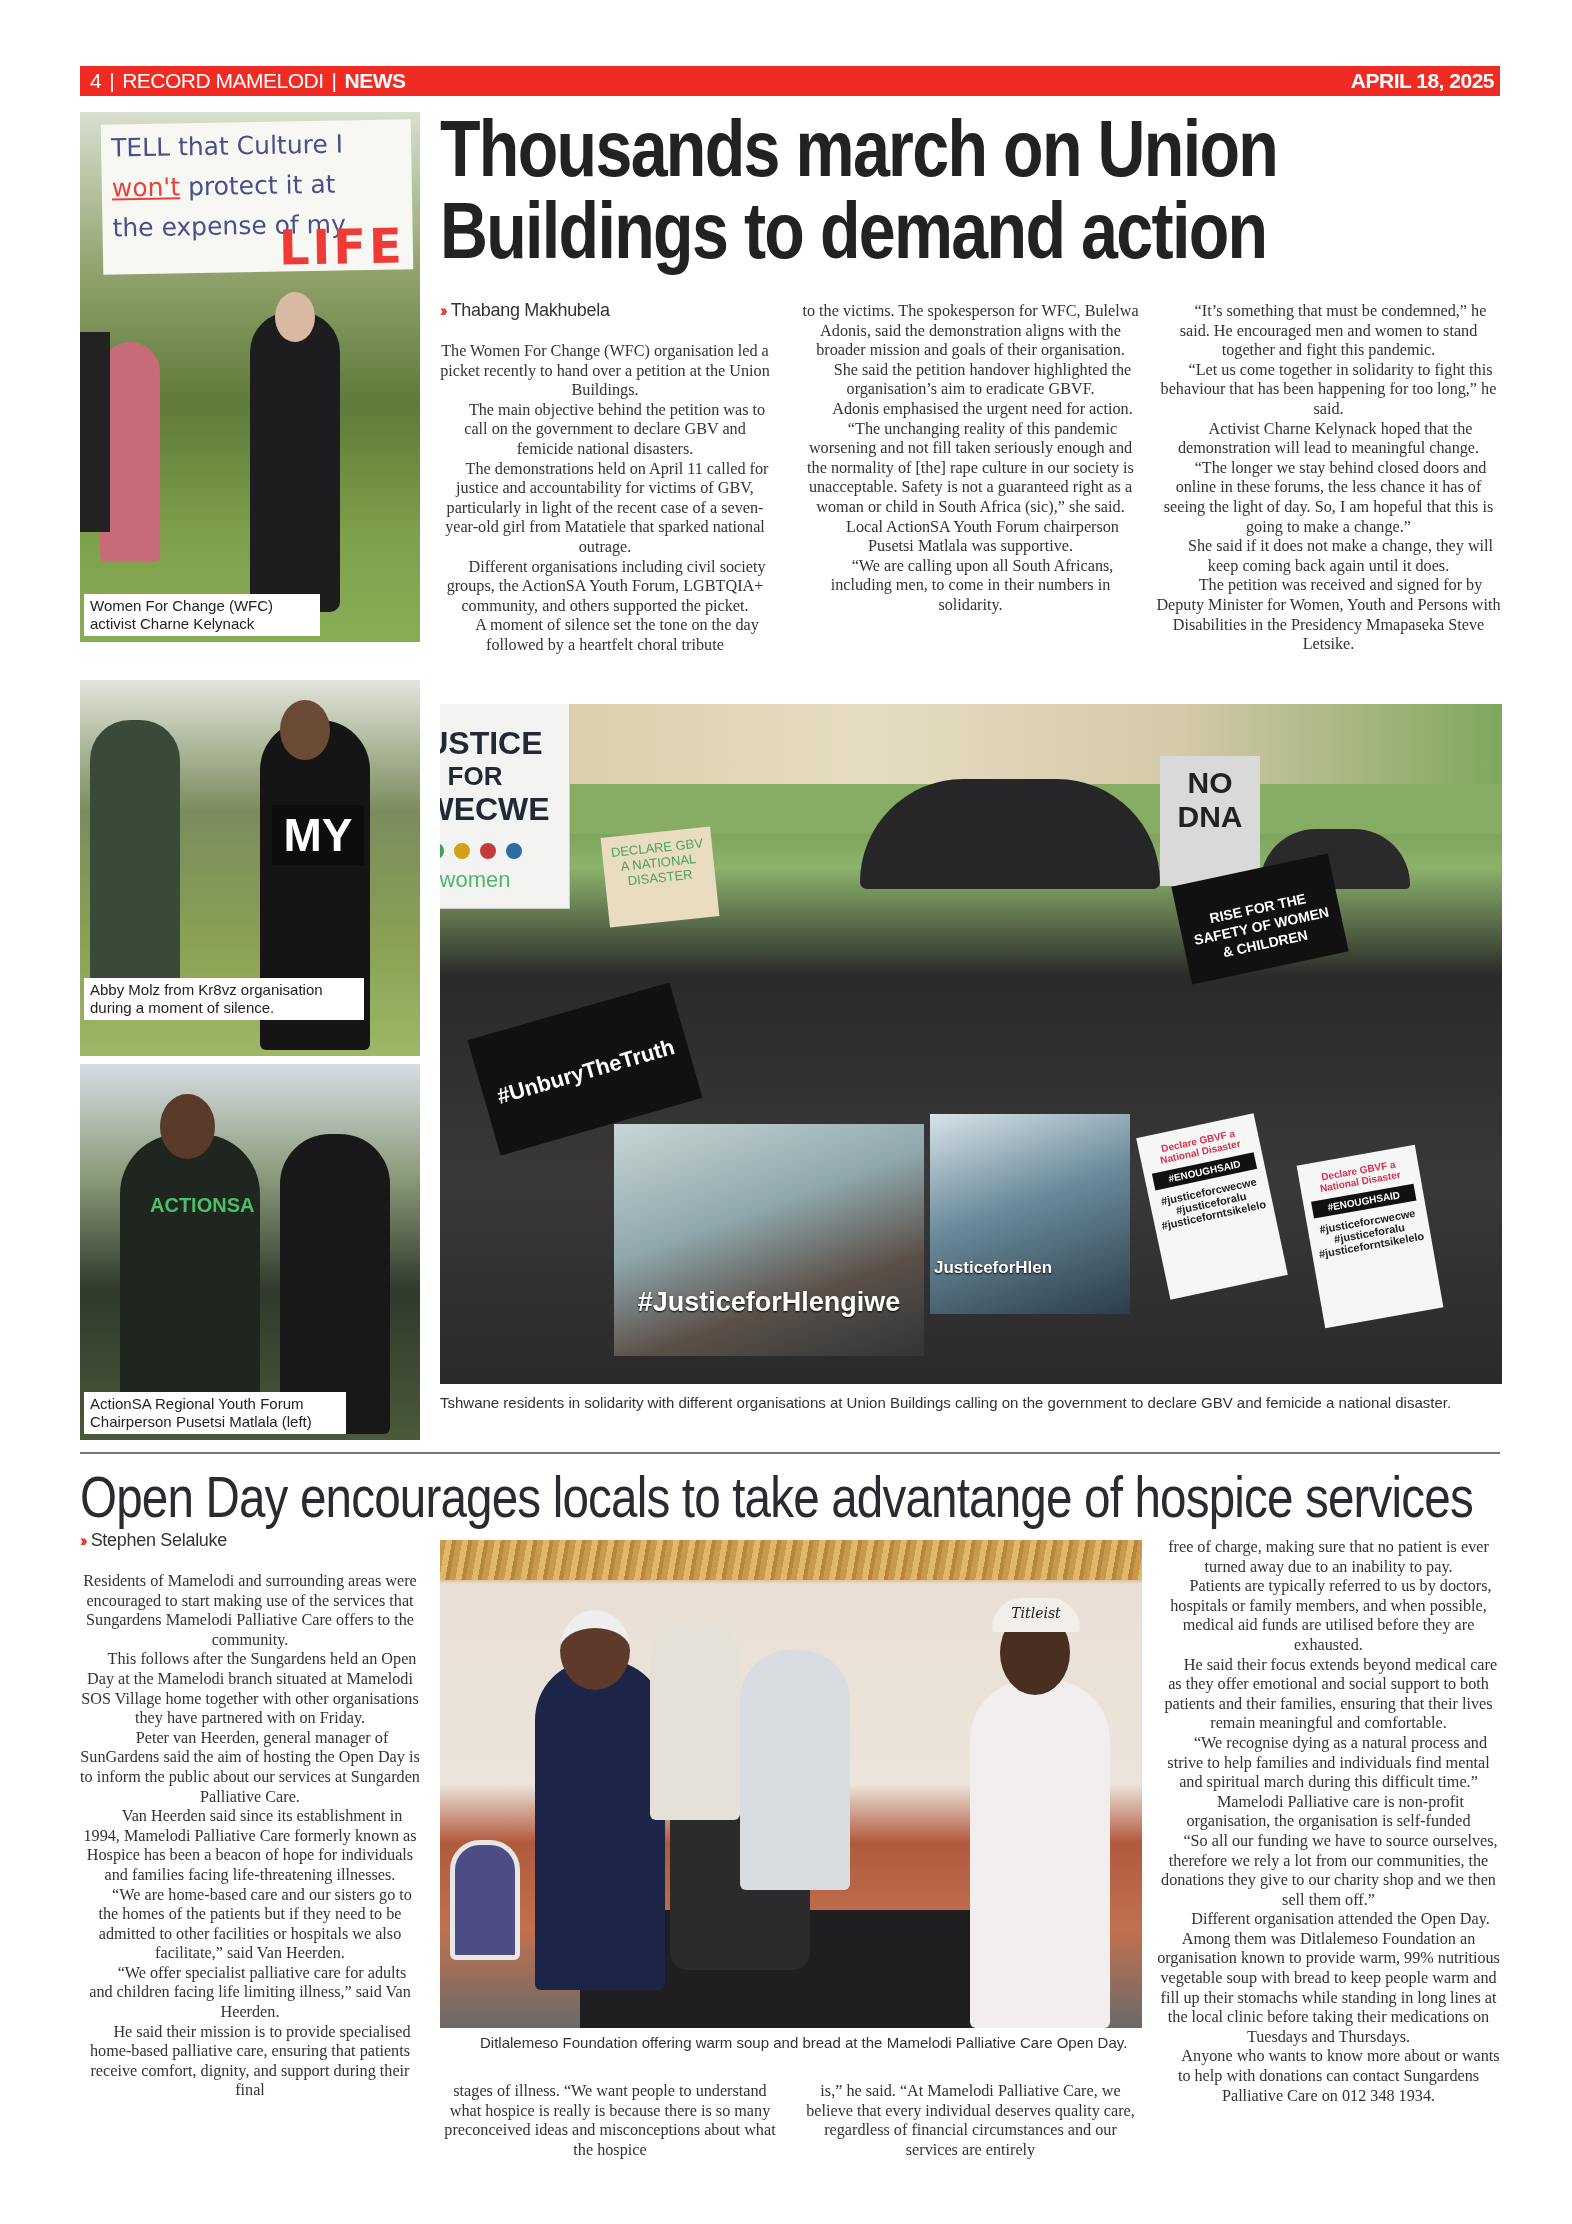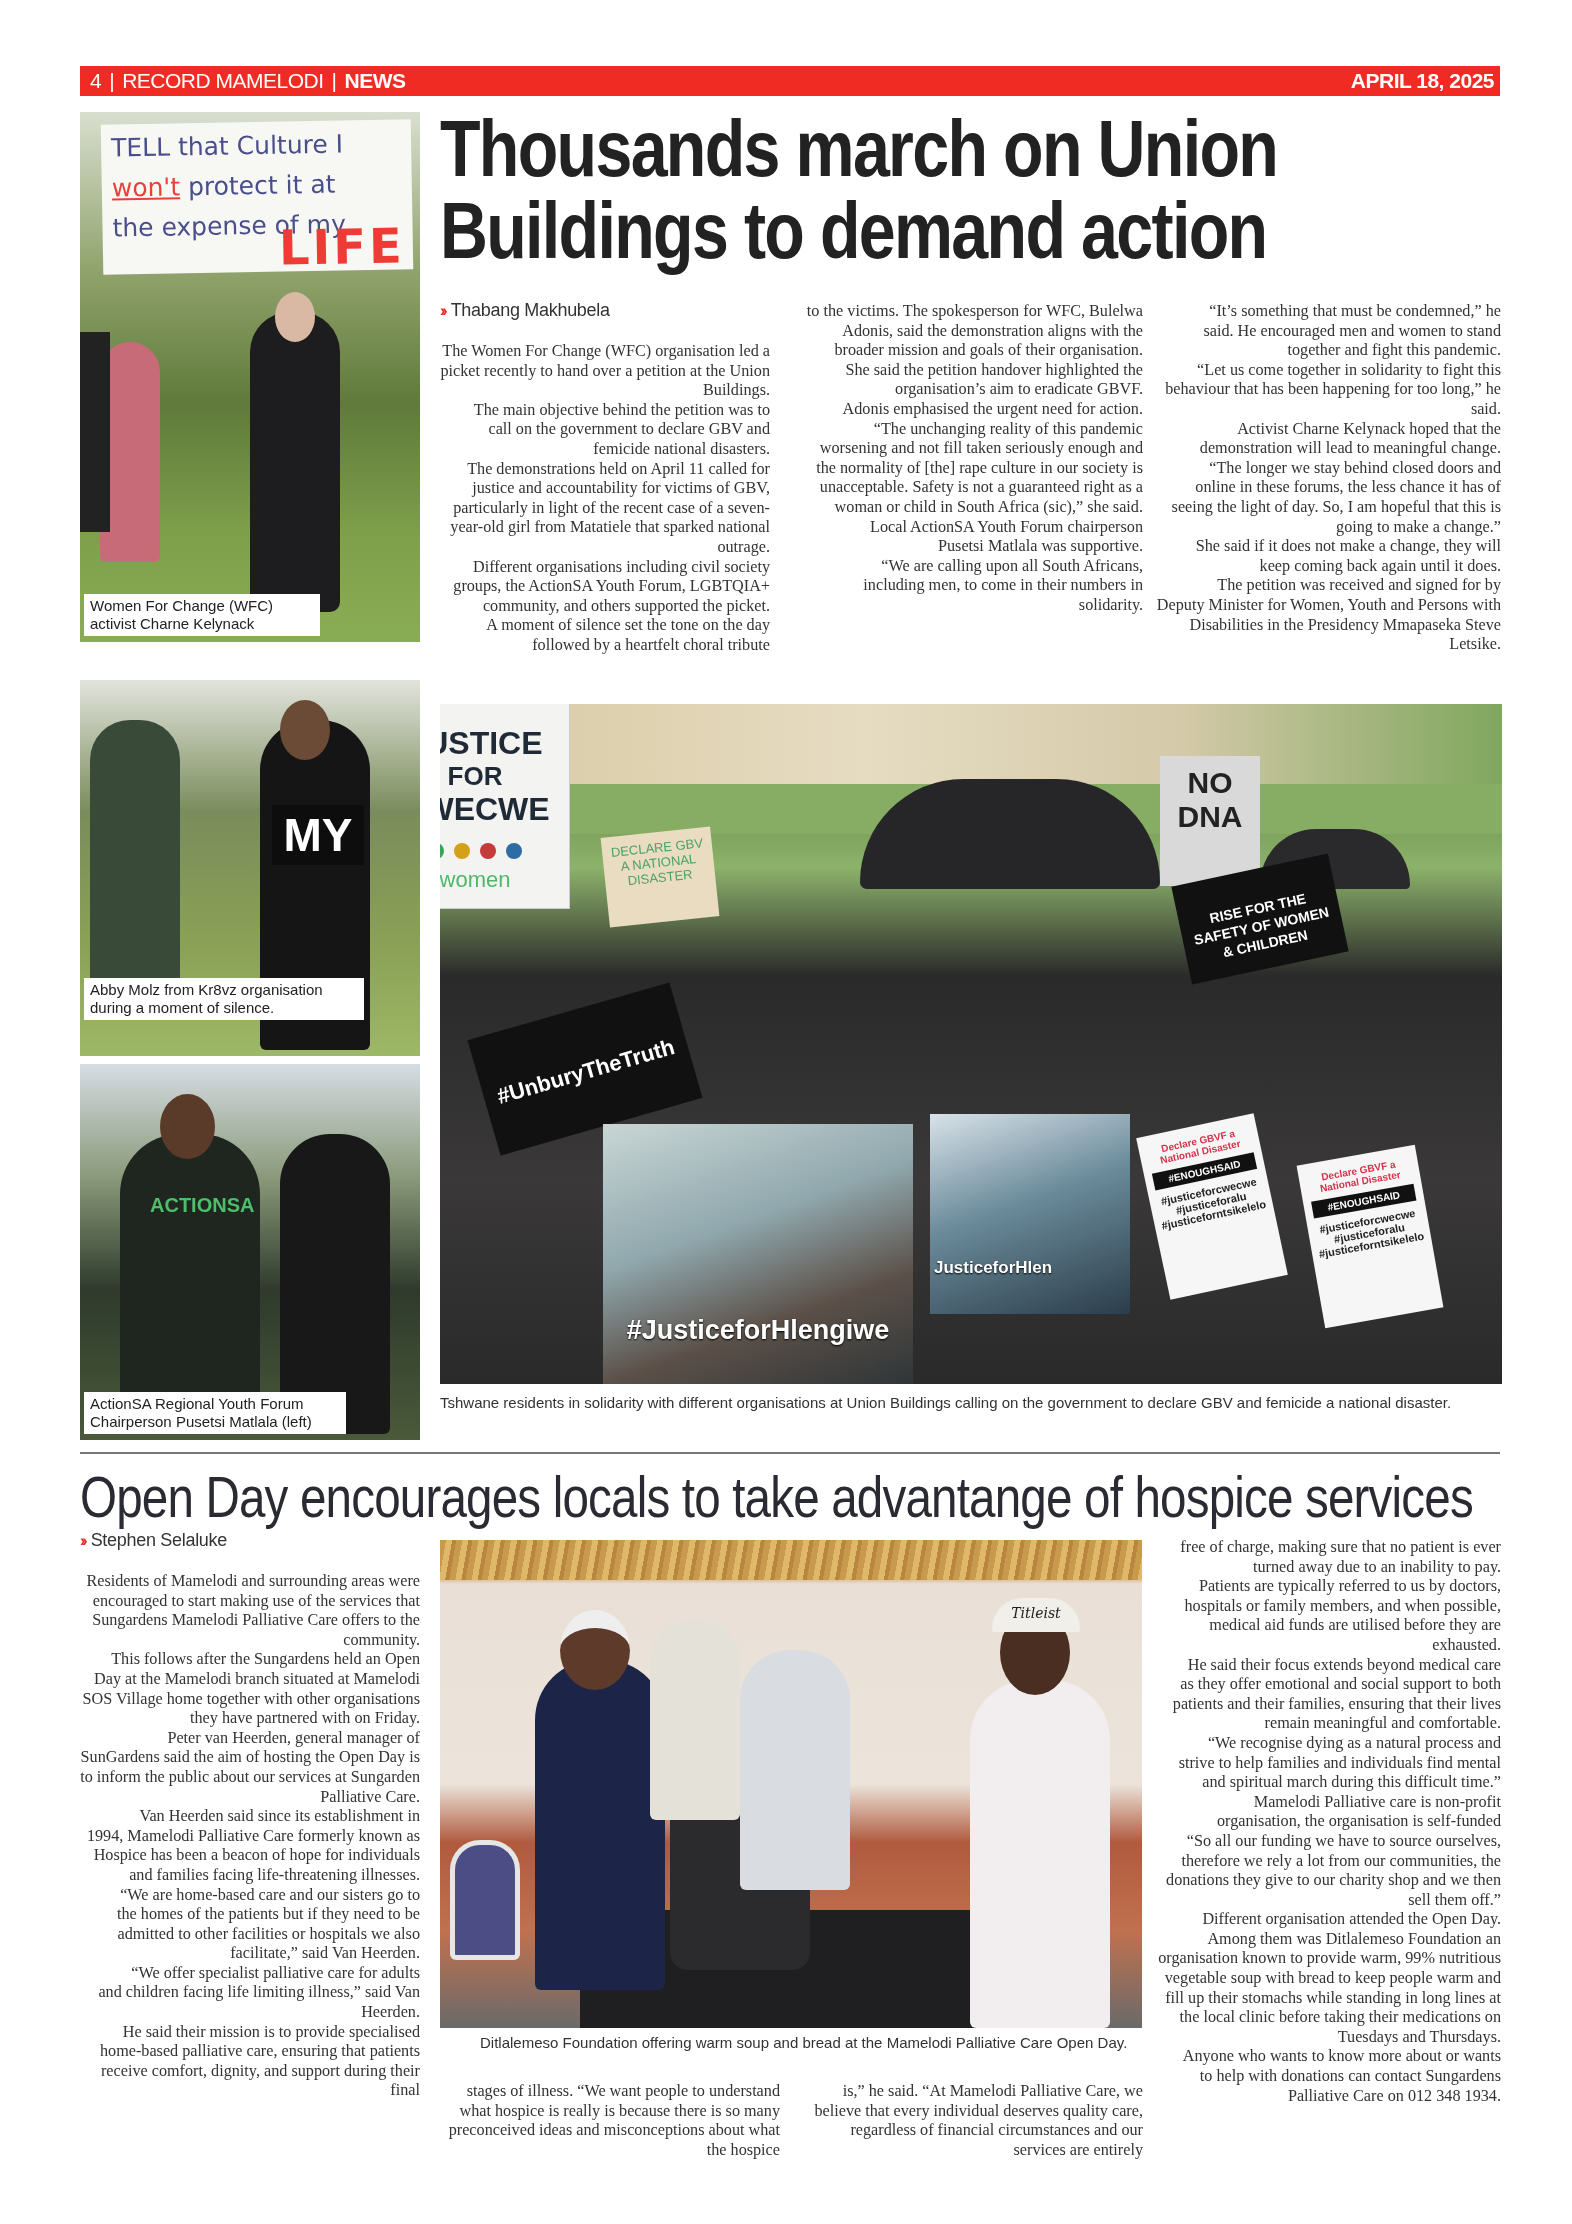--- a/index.html
+++ b/index.html
@@ -16,21 +16,21 @@
   .topbar .sep { font-weight: normal; }
   .topbar .right { font-weight: bold; font-size: 21px; letter-spacing: -0.5px; }
 
   
   .headline { left: 440px; top: 108px; width: 1080px; font-family: "Liberation Sans", sans-serif; font-weight: bold;
               font-size: 79px; line-height: 82px; color: #222; letter-spacing: -2px; transform: scaleX(0.84); transform-origin: left top; white-space: nowrap; }
 
   .byline { font-family: "Liberation Sans", sans-serif; font-size: 18px; color: #333; display: flex; align-items: center; gap: 6px; letter-spacing: -0.3px; }
   .byline .chev { color: #e8281f; font-weight: bold; font-size: 16px; letter-spacing: -3px; }
 
-  .col { font-size: 16.2px; line-height: 19.6px; color: #333; text-align: right; }
+  .col { font-size: 16.2px; line-height: 19.6px; color: #333; text-align: center; }
   .col p { text-indent: 24px; }
   .col p.first { text-indent: 0; }
 
   
   .photo { overflow: hidden; }
   .caption-box { position: absolute; background: #fff; font-family: "Liberation Sans", sans-serif; font-size: 15px; line-height: 18px; color: #222; padding: 3px 6px; }
   .caption-under { font-family: "Liberation Sans", sans-serif; font-size: 15px; line-height: 18px; color: #333; }
 
   .hr { left: 80px; top: 1452px; width: 1420px; height: 2px; background: #777; }
 
@@ -164,21 +164,21 @@
   <div class="placard" style="left:165px; top:128px; width:110px; height:90px; background:#e9dcc0; color:#4ca06b; font-weight:normal; font-size:13px; padding:8px; transform:rotate(-6deg);">DECLARE GBV A NATIONAL DISASTER</div>
 
   <div class="blackcard" style="left:740px; top:165px; width:160px; height:100px; transform:rotate(-12deg); font-size:14px; line-height:18px; padding-top:30px;">
     <div>RISE FOR THE</div>
     <div>SAFETY OF WOMEN</div>
     <div>&amp; CHILDREN</div>
   </div>
 
   <div class="blackcard" style="left:40px; top:305px; width:210px; height:120px; transform:rotate(-16deg); font-size:22px; padding-top:50px;">#UnburyTheTruth</div>
 
-  <div class="placard" style="left:163px; top:420px; width:310px; height:260px; background: linear-gradient(160deg,#c9d6d5,#8fa7ad 40%,#5b5048 70%,#2f3538); color:#fff; font-size:27px;">
+  <div class="placard" style="left:174px; top:420px; width:310px; height:232px; background: linear-gradient(160deg,#c9d6d5,#8fa7ad 40%,#5b5048 70%,#2f3538); color:#fff; font-size:27px;">
     <div style="position:absolute; bottom:38px; left:0; width:100%; text-shadow:0 1px 2px #000;">#JusticeforHlengiwe</div>
   </div>
   <div class="placard" style="left:490px; top:410px; width:200px; height:200px; background: linear-gradient(160deg,#d8e2e8,#6a8a9a 45%,#2b3d4a); color:#fff; font-size:17px;">
     <div style="position:absolute; bottom:36px; left:4px; text-shadow:0 1px 2px #000;">JusticeforHlen</div>
   </div>
 
   <div class="placard" style="left:712px; top:420px; width:120px; height:165px; background:#f6f6f6; transform:rotate(-12deg); font-size:10px; padding:10px 4px;">
     <div style="color:#d4314a;">Declare GBVF a National Disaster</div>
     <div style="background:#111; color:#fff; margin:6px 4px; padding:3px 0;">#ENOUGHSAID</div>
     <div style="font-size:11px;">#justiceforcwecwe</div>

